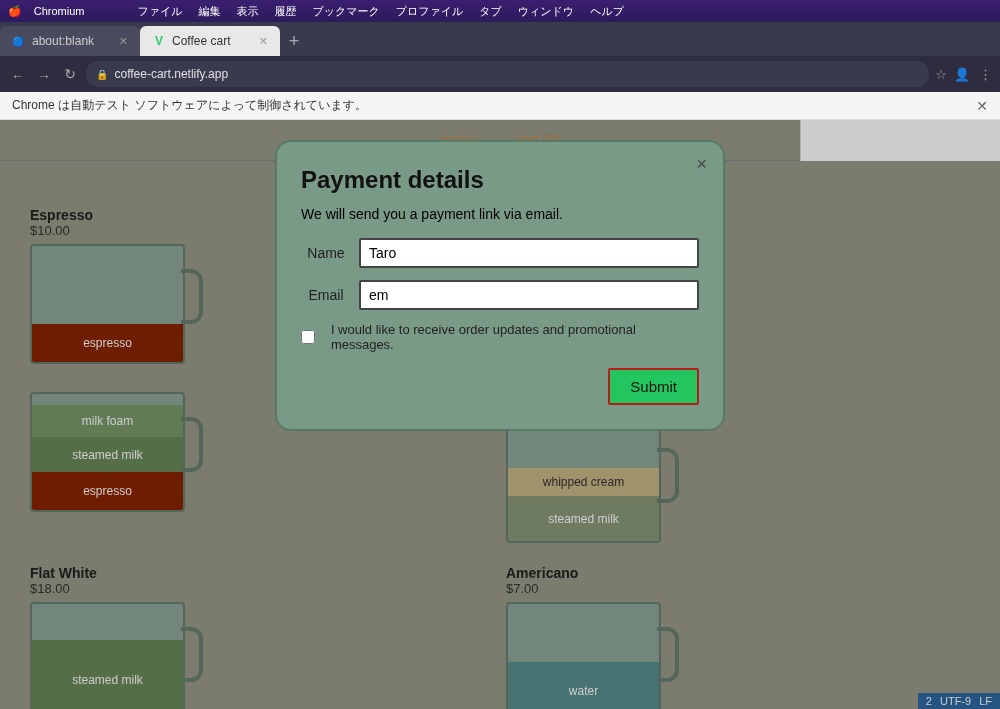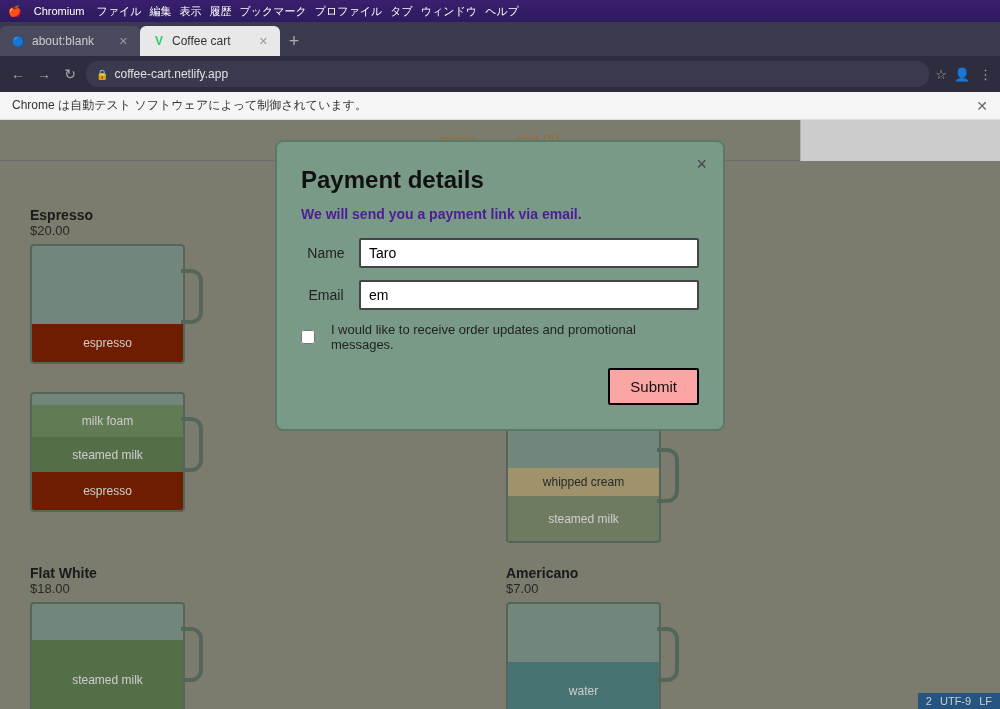--- a/index.html
+++ b/index.html
@@ -8,21 +8,21 @@
     
     .os-bar {
       height: 22px;
       background: linear-gradient(to bottom, #3a1f6e, #2d1b5e);
       display: flex;
       align-items: center;
       padding: 0 8px;
       gap: 8px;
     }
     .os-bar-left { display: flex; align-items: center; gap: 12px; font-size: 11px; color: #fff; }
-    .os-menu-items { display: flex; gap: 8px; font-size: 11px; color: #fff; }
+    .os-menu-items { display: flex; gap: 16px; font-size: 11px; color: #fff; margin-left: 41px; }
 
     
     .browser-chrome { background: #2d2d3f; }
     .tab-bar {
       display: flex;
       align-items: stretch;
       height: 34px;
       background: #3a3a4f;
       padding-top: 4px;
     }
@@ -191,36 +191,35 @@
       background: rgba(0,0,0,0.2);
       display: flex;
       align-items: flex-start;
       justify-content: center;
       padding-top: 20px;
       z-index: 100;
     }
     .modal {
       background: #7a9a88;
       border: 2px solid #5a7a68;
-      border-radius: 8px;
+      border-radius: 16px;
       padding: 24px;
       width: 450px;
       position: relative;
     }
     .modal-title {
       font-size: 24px;
       font-weight: bold;
       color: #111;
       margin-bottom: 12px;
     }
     .modal-subtitle {
       font-size: 14px;
-      color: #4c1d95;
+      color: #000000;
       margin-bottom: 16px;
-      font-weight: bold;
     }
     .modal-close {
       position: absolute;
       top: 12px;
       right: 16px;
       font-size: 18px;
       color: #444;
       cursor: pointer;
       background: none;
       border: none;
@@ -251,22 +250,22 @@
       display: flex;
       align-items: center;
       gap: 16px;
       margin-bottom: 16px;
     }
     .checkbox-input { width: 14px; height: 14px; cursor: pointer; }
     .checkbox-label { font-size: 13px; color: #222; }
     .submit-btn {
       float: right;
       padding: 8px 20px;
-      background: #fca5a5;
-      border: 2px solid #000000;
+      background: #22c55e;
+      border: 2px solid #b91c1c;
       border-radius: 2px;
       font-size: 15px;
       cursor: pointer;
       color: #111;
     }
 
     
     .right-panel {
       position: absolute;
       right: 0;
@@ -360,21 +359,21 @@
   <div class="page-body">
 
     <div class="promo-banner">
       <span>It's your lucky day! Get an extra cup of Mocha for $4.</span>
     </div>
 
     <div class="coffee-grid">
 
       <div class="coffee-item">
         <div class="coffee-name">Espresso</div>
-        <div class="coffee-price">$20.00</div>
+        <div class="coffee-price">$10.00</div>
         <div class="mug-container">
           <div class="mug-body">
             <div class="layer layer-espresso">espresso</div>
           </div>
           <div class="mug-handle"></div>
         </div>
       </div>
 
       <div class="coffee-item">
         <div class="coffee-name"></div>

